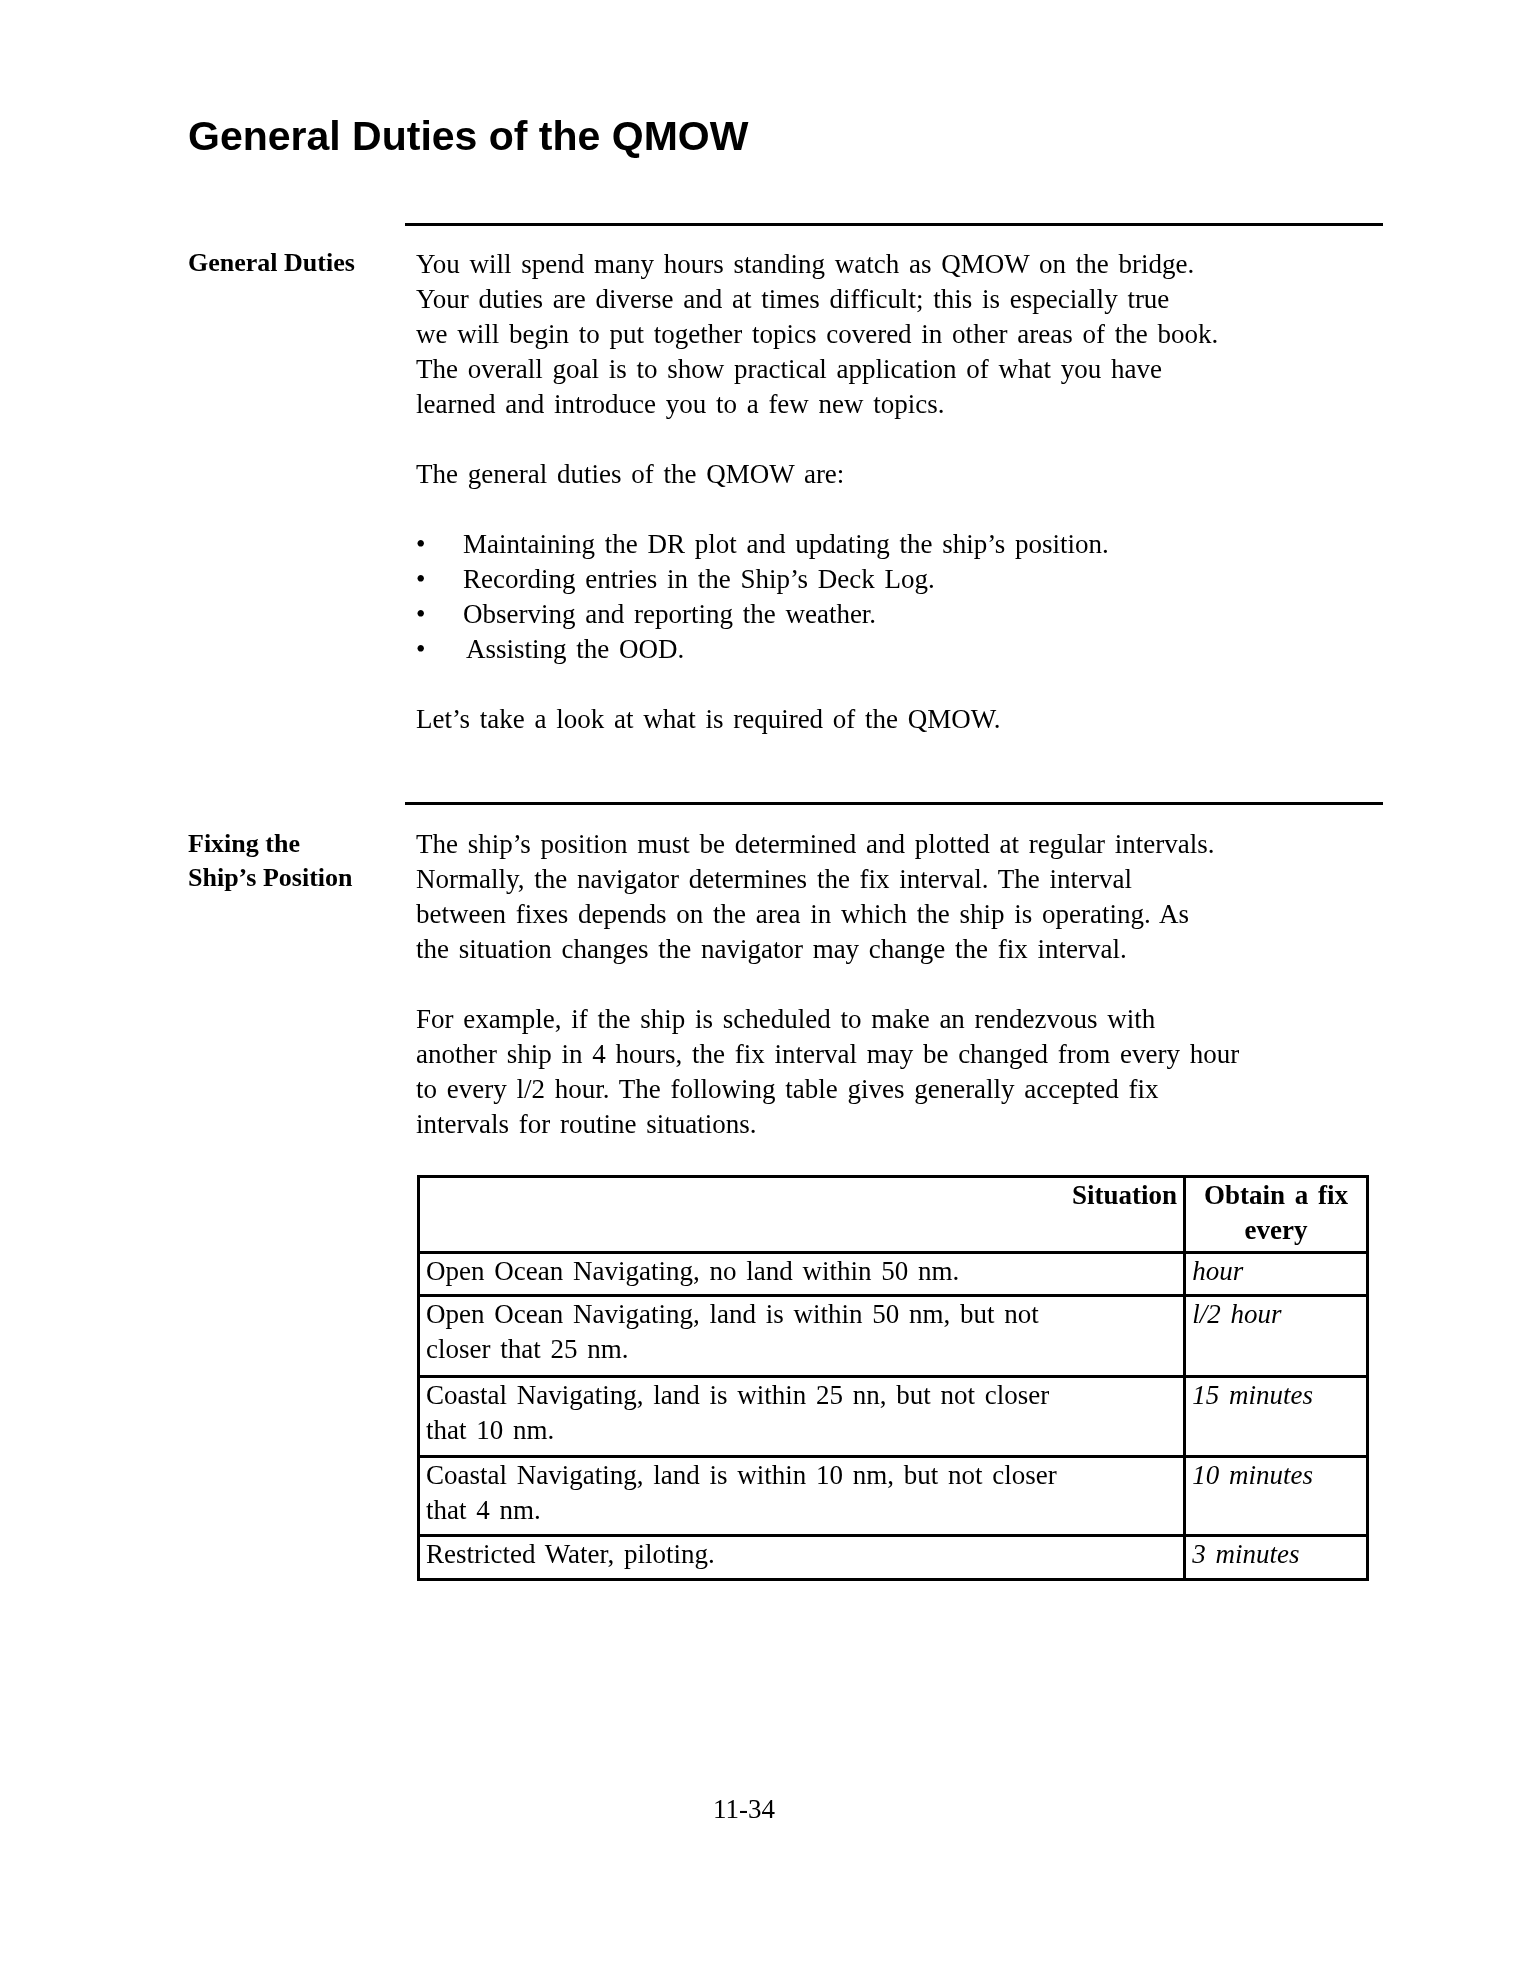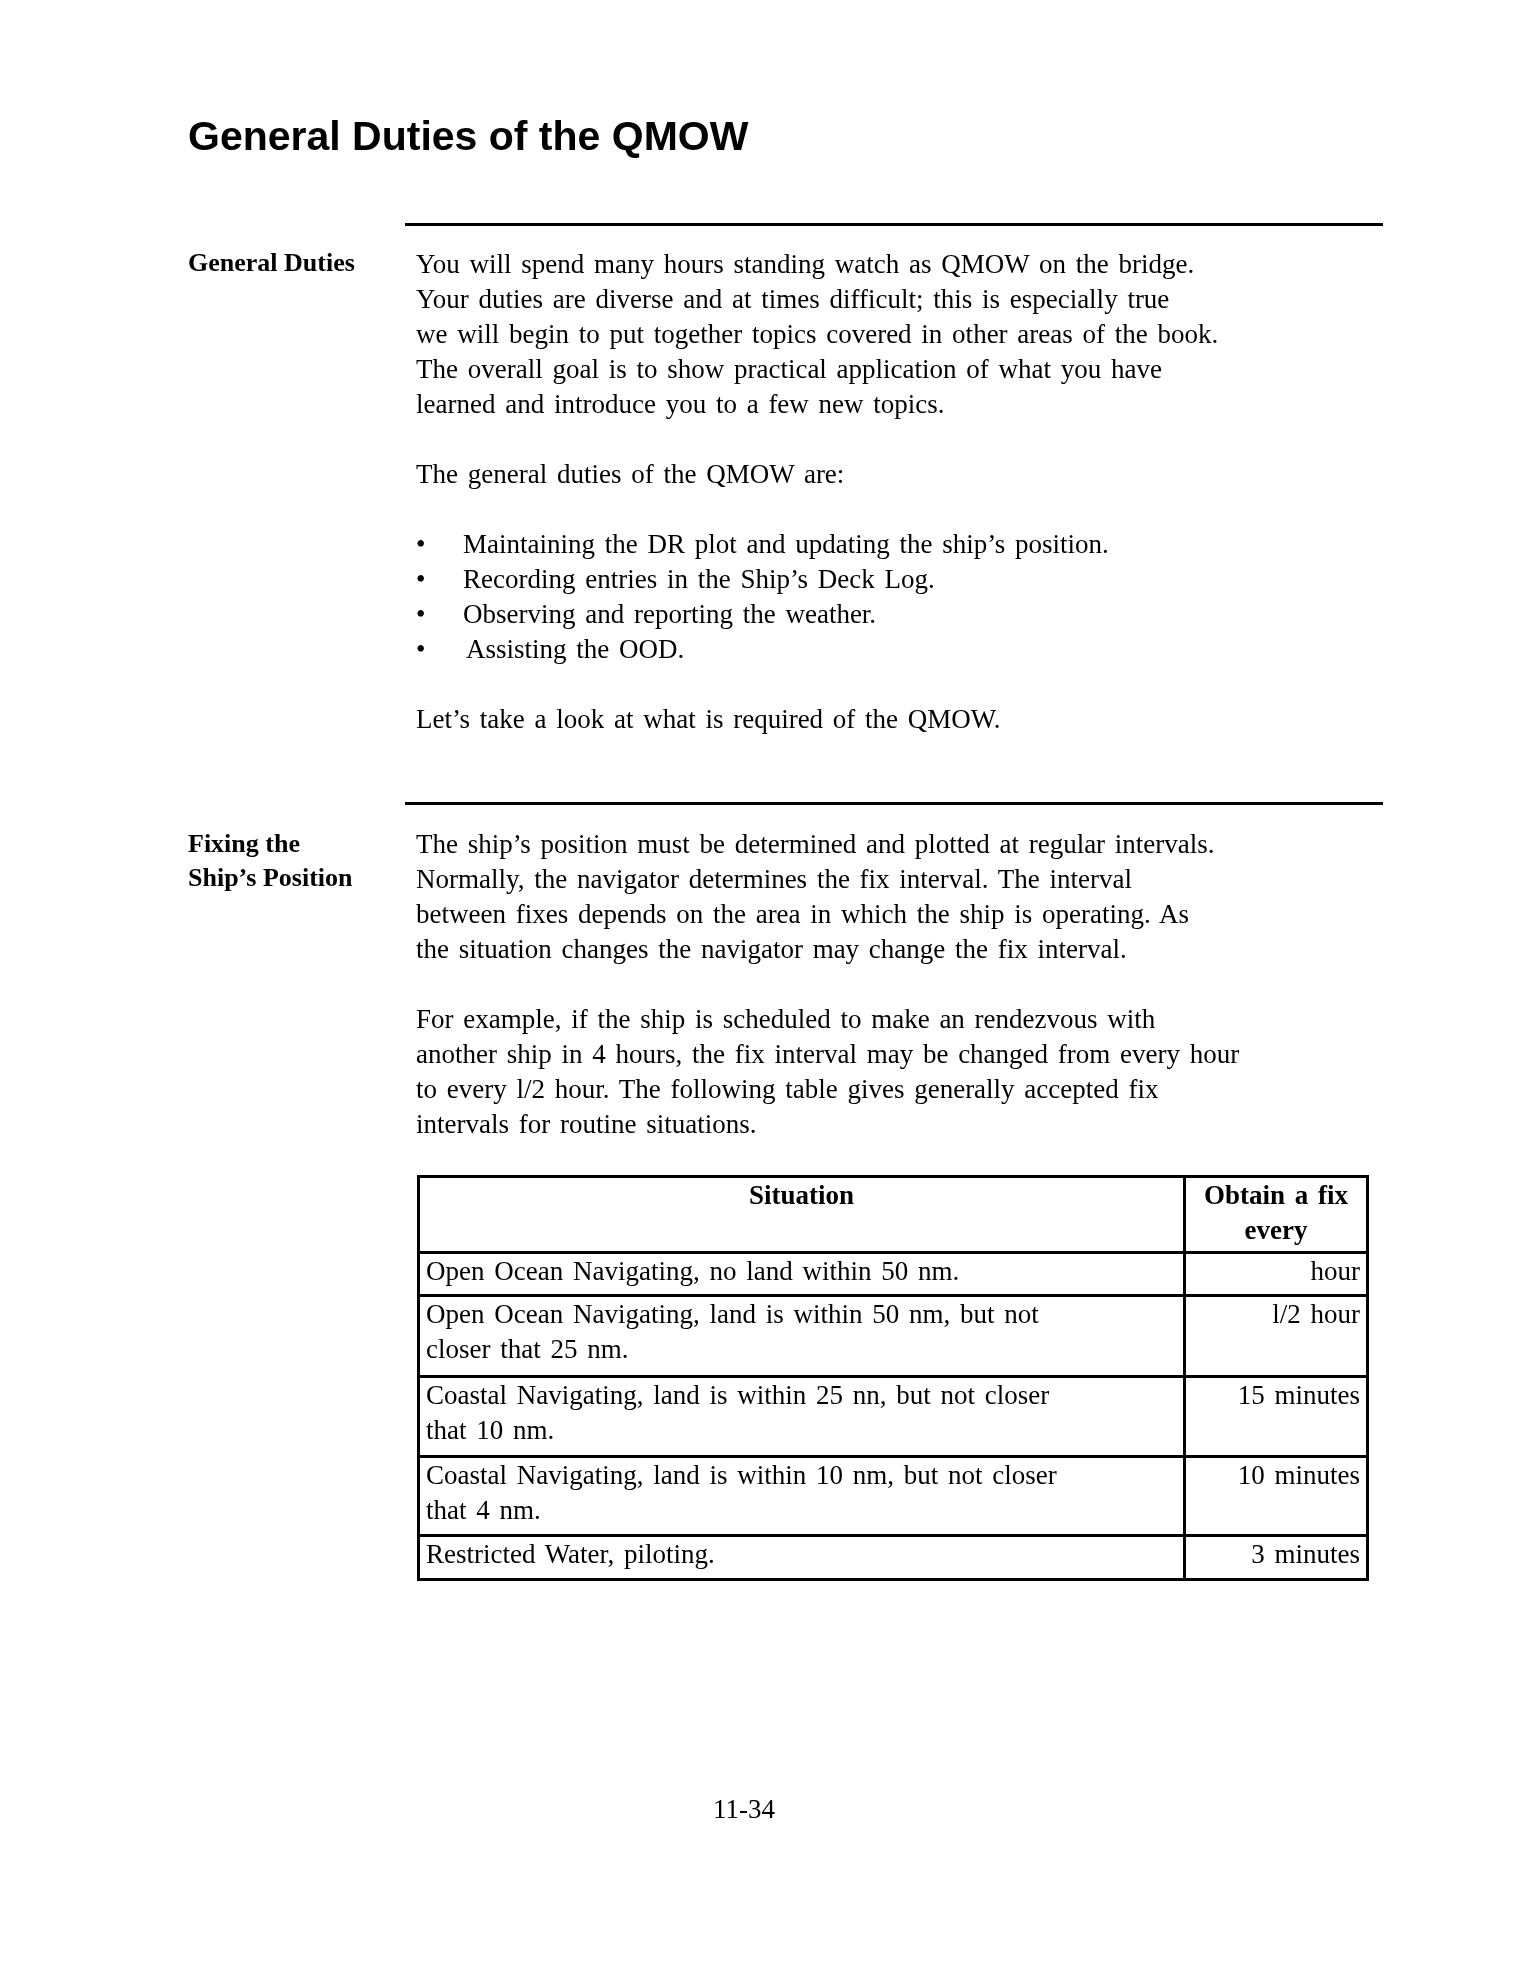--- a/index.html
+++ b/index.html
@@ -30,21 +30,21 @@
   table.fix-table {
     position: absolute; left: 417px; top: 1175px; width: 952px;
     border-collapse: collapse;
     font-family: "Liberation Serif", serif; font-size: 27px; line-height: 35px;
     word-spacing: 3px;
   }
   table.fix-table th, table.fix-table td {
     border: 3px solid #000; vertical-align: top; padding: 0 6px;
   }
   table.fix-table th { font-weight: bold; text-align: center; }
-  table.fix-table td.interval { text-align: right; }
+  table.fix-table td.interval { text-align: left; font-style: italic; }
   .col-situation { width: 762px; }
   .col-interval { width: 170px; }
   .page-number {
     position: absolute; left: 0; width: 1530px; top: 1792px; text-align: center;
     font-family: "Liberation Serif", serif; font-size: 27px; line-height: 35px;
     padding-right: 42px; box-sizing: border-box;
   }
 </style>
 </head>
 <body>
@@ -97,21 +97,21 @@
     <span class="line">For example, if the ship is scheduled to make an rendezvous with</span>
     <span class="line">another ship in 4 hours, the fix interval may be changed from every hour</span>
     <span class="line">to every l/2 hour. The following table gives generally accepted fix</span>
     <span class="line">intervals for routine situations.</span>
   </p>
 </div>
 
 <table class="fix-table">
   <thead>
     <tr>
-      <th class="col-situation" style="height:73px;">Situation</th>
+      <th class="col-situation" style="height:73px;text-align:right;">Situation</th>
       <th class="col-interval">
         <span class="line">Obtain a fix</span>
         <span class="line">every</span>
       </th>
     </tr>
   </thead>
   <tbody>
     <tr style="height:43px;padding-left:39px;">
       <td>
           <span class="line">Open Ocean Navigating, no land within 50 nm.</span>

